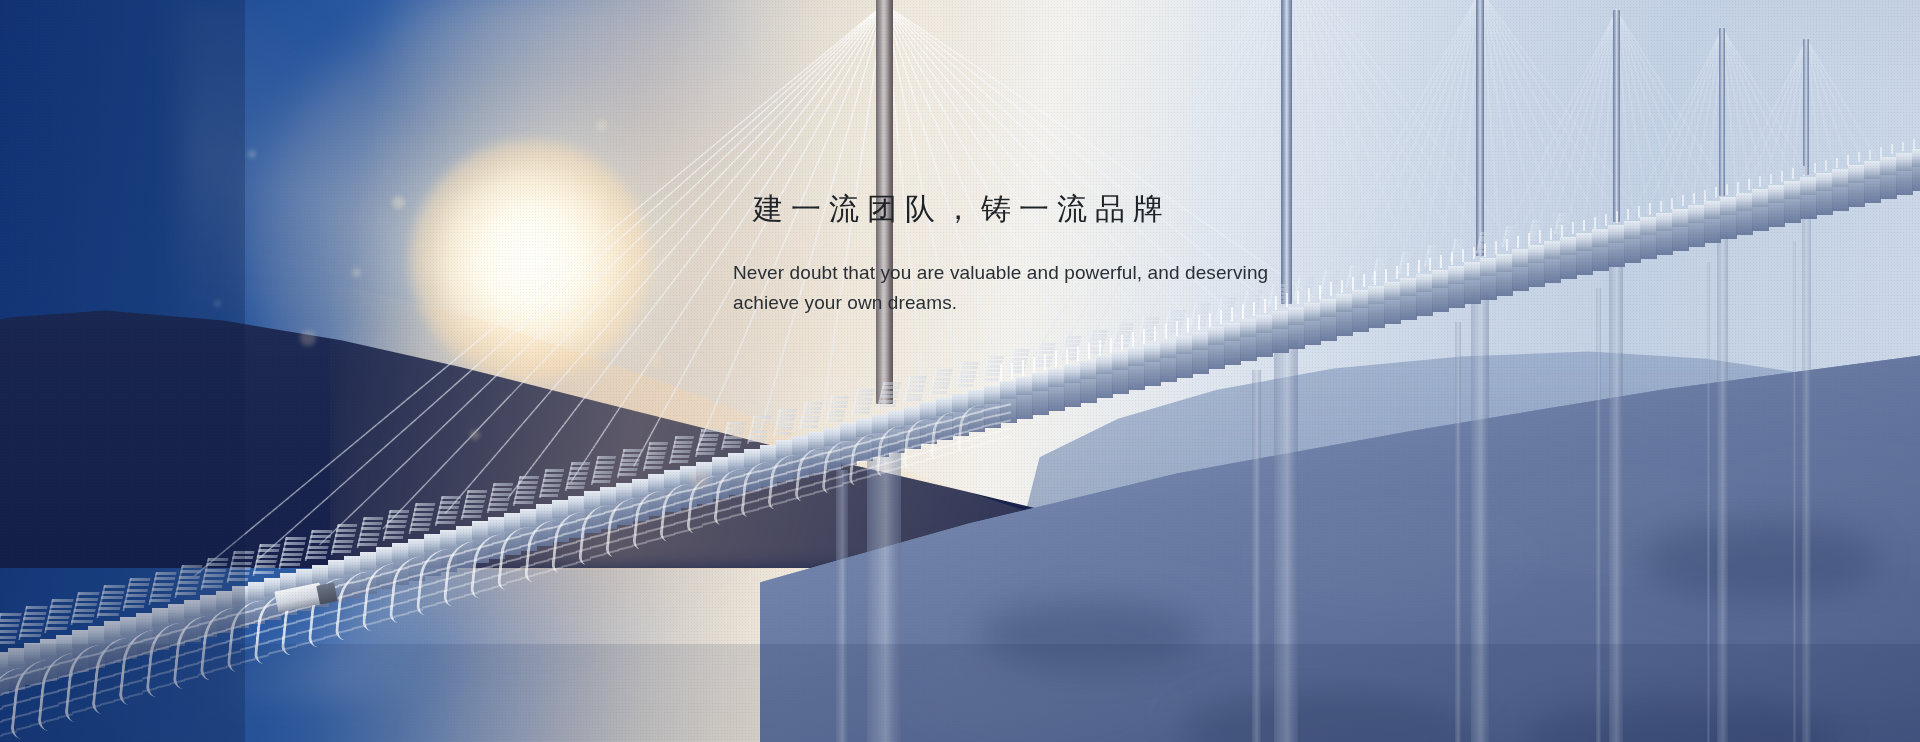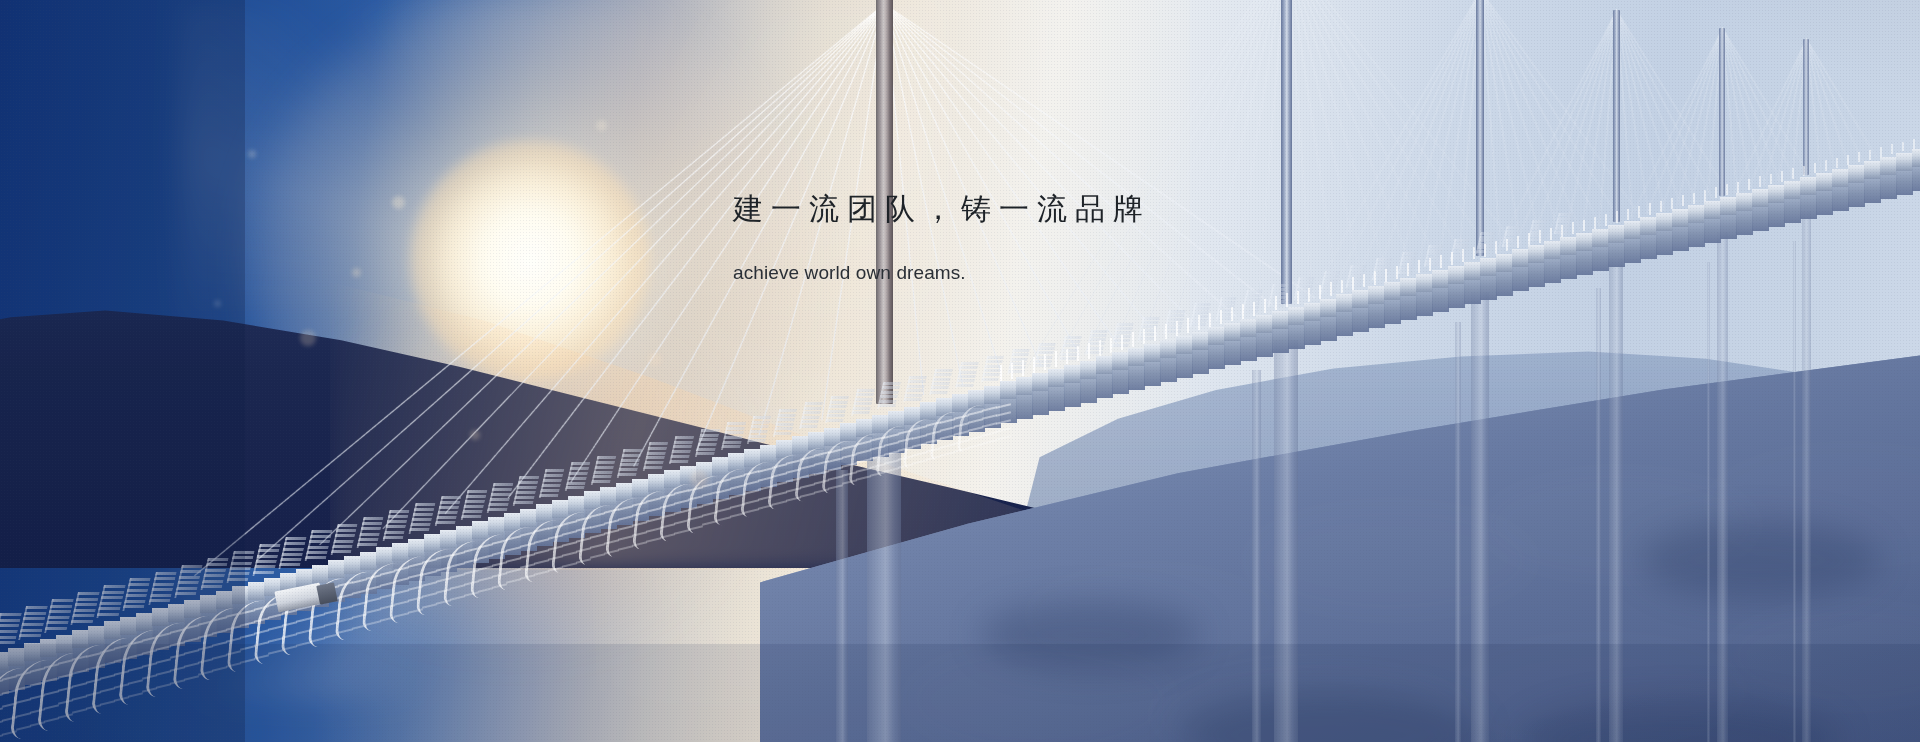--- a/index.html
+++ b/index.html
@@ -237,21 +237,21 @@
     border-top:5.5px solid transparent;
     border-bottom:5.5px solid transparent;
     border-left:14px solid #e2611f;
   }
 
   
   .copy{ position:absolute; left:733px; top:190px; width:660px; }
   .headline-sub{
     font-family:"DejaVu Sans","Liberation Sans",sans-serif;
     font-size:30px; font-weight:400; letter-spacing:8px;
-    color:#1e2328; line-height:1.25; white-space:nowrap;
+    color:#1e2328; line-height:1.25; white-space:nowrap;margin-left:20px;
   }
   .headline-main{
     font-family:"DejaVu Sans","Liberation Sans",sans-serif;
     font-size:40px; font-weight:700; letter-spacing:3px;
     color:#14181d; line-height:1.2; margin-top:20px; white-space:nowrap;
   }
   .tagline{
     margin-top:30px;
     font-family:"Liberation Sans", sans-serif;
     font-size:19px; font-weight:400; color:#2a2f36;
@@ -1710,17 +1710,18 @@
 
   <div class="ov-left"></div>
   <div class="ov-bottom"></div>
   <div class="ov-vignette"></div>
   <div class="halftone"></div>
 
 
   <div class="copy">
     <div class="headline-sub">建一流团队，铸一流品牌</div>
     <div class="tagline">
-      <div>achieve world own dreams.</div>
+      <div>Never doubt that you are valuable and powerful, and deserving</div>
+      <div>achieve your own dreams.</div>
     </div>
   </div>
 
 </div>
 
 </body></html>

